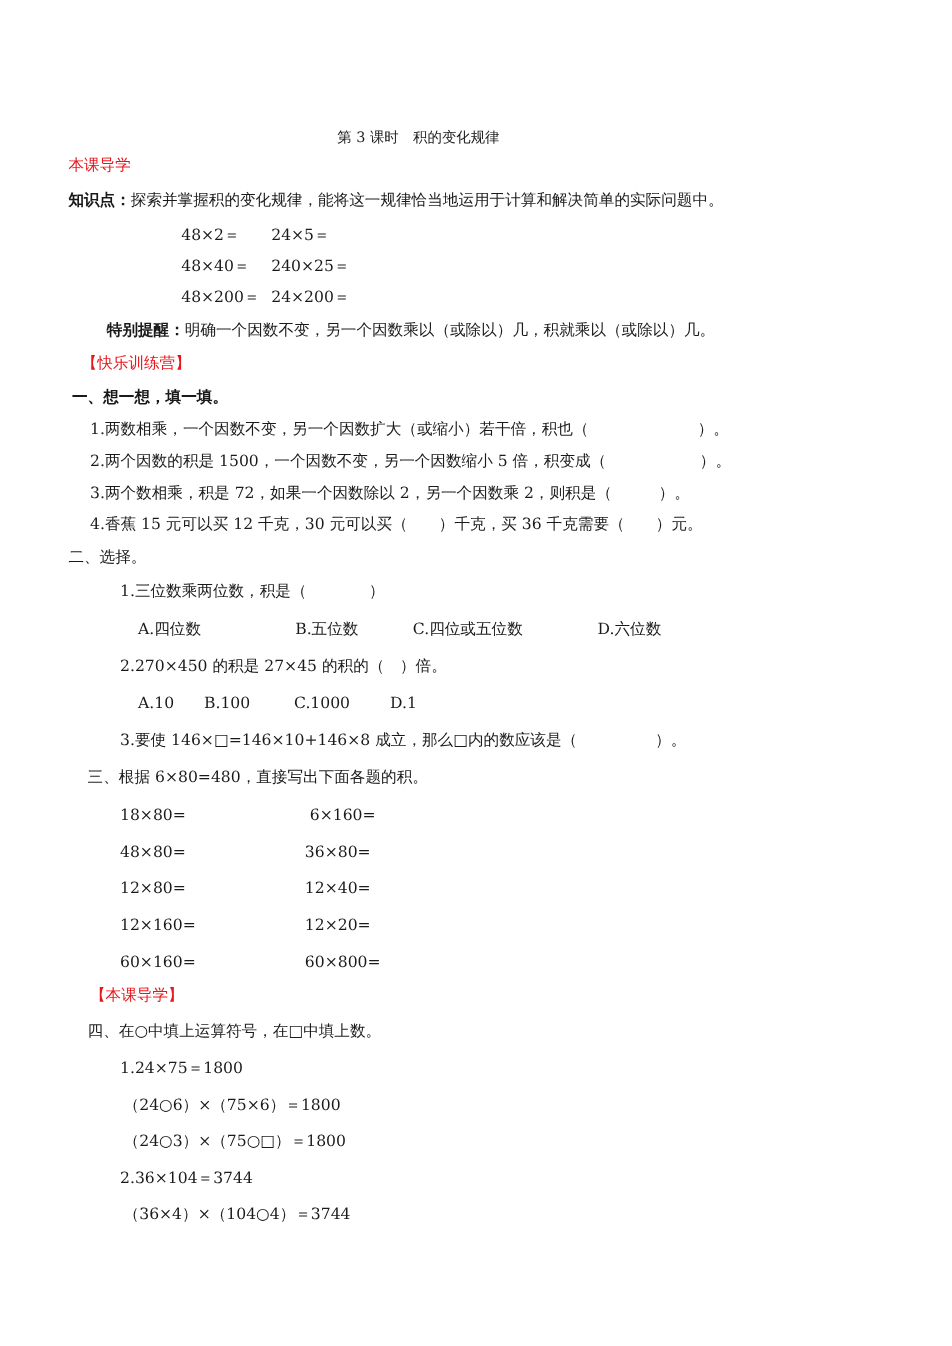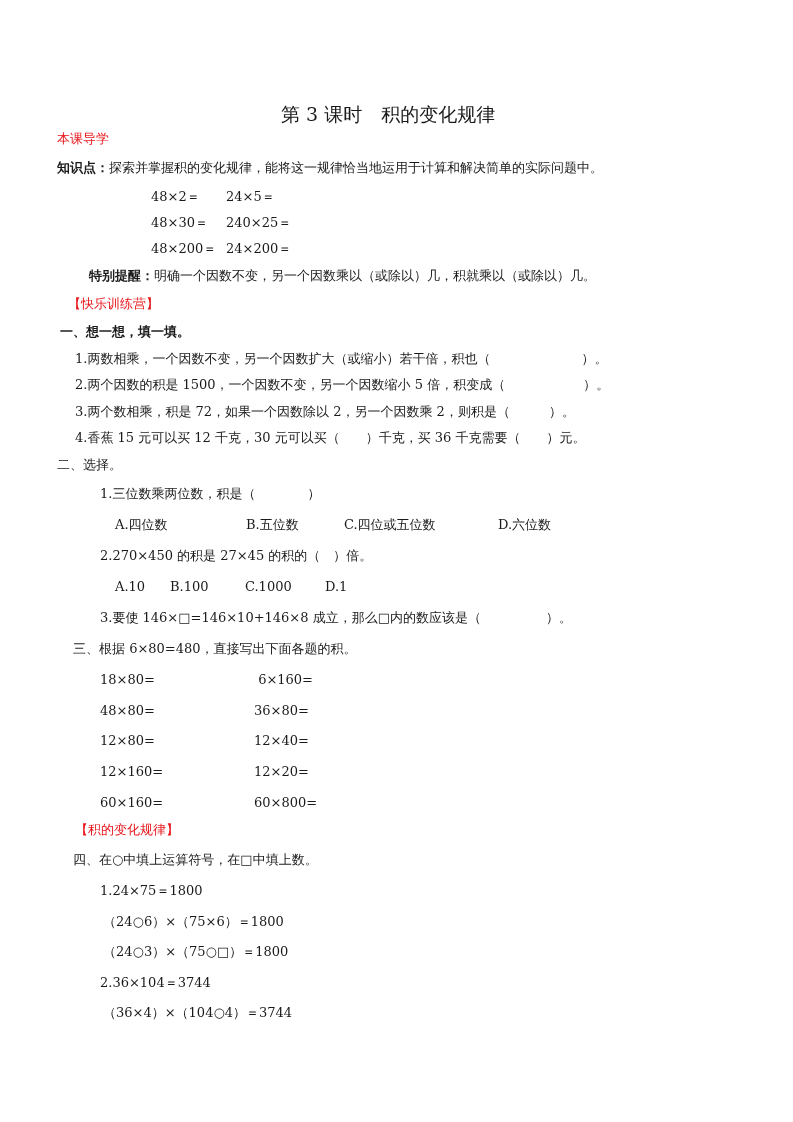--- a/index.html
+++ b/index.html
@@ -1,37 +1,37 @@
 <!DOCTYPE html>
 <html><head>
 <meta charset="utf-8">
 <style>
   html, body { margin: 0; padding: 0; background: #ffffff; }
   body { width: 793px; height: 1122px; position: relative; overflow: hidden;
          font-family: "DejaVu Serif", "Liberation Serif", serif; color: #1a1a1a; }
   .line { position: absolute; font-size: 13px; line-height: 16px; white-space: pre; }
-  .title { left: 281px; top: 106px; font-size: 19px; }
+  .title { left: 281px; top: 106px; font-size: 12px; }
   .red { color: #e8161b; font-weight: normal; font-family: "DejaVu Sans", "Liberation Sans", sans-serif; }
   .bold { font-weight: bold; font-family: "DejaVu Sans", "Liberation Sans", sans-serif; }
   .c1 { left: 114px; margin-left: 37px; }
   .c2 { left: 226px; }
   .opt { position: absolute; font-size: 13px; line-height: 16px; white-space: pre; }
 </style>
 </head>
 <body>
 
 <div class="line title">第 3 课时　积的变化规律</div>
 
 <div class="line red" style="left:57px; top:131px;">本课导学</div>
 
 <div class="line" style="left:57px; top:160px;"><span class="bold">知识点：</span><span>探索并掌握积的变化规律，能将这一规律恰当地运用于计算和解决简单的实际问题中。</span></div>
 
 <div class="line c1" style="top:189px;">48×2＝</div>
 <div class="line c2" style="top:189px;">24×5＝</div>
-<div class="line c1" style="top:215px;">48×30＝</div>
+<div class="line c1" style="top:215px;">48×40＝</div>
 <div class="line c2" style="top:215px;">240×25＝</div>
 <div class="line c1" style="top:241px;">48×200＝</div>
 <div class="line c2" style="top:241px;">24×200＝</div>
 
 <div class="line" style="left:57px; top:268px;margin-left:32px;"><span class="bold">特别提醒：</span><span>明确一个因数不变，另一个因数乘以（或除以）几，积就乘以（或除以）几。</span></div>
 
 <div class="line red" style="left:57px; top:296px;margin-left:11px;">【快乐训练营】</div>
 
 <div class="line" style="left:60px; top:324px;font-weight:bold;">一、想一想，填一填。</div>
 <div class="line" style="left:75px; top:351px;">1.两数相乘，一个因数不变，另一个因数扩大（或缩小）若干倍，积也（　　　　　　　）。</div>
@@ -59,20 +59,20 @@
 <div class="line" style="left:254px; top:672px;"> 6×160=</div>
 <div class="line" style="left:100px; top:703px;">48×80=</div>
 <div class="line" style="left:254px; top:703px;">36×80=</div>
 <div class="line" style="left:100px; top:733px;">12×80=</div>
 <div class="line" style="left:254px; top:733px;">12×40=</div>
 <div class="line" style="left:100px; top:764px;">12×160=</div>
 <div class="line" style="left:254px; top:764px;">12×20=</div>
 <div class="line" style="left:100px; top:795px;">60×160=</div>
 <div class="line" style="left:254px; top:795px;">60×800=</div>
 
-<div class="line red" style="left:75px; top:822px;">【积的变化规律】</div>
+<div class="line red" style="left:75px; top:822px;">【本课导学】</div>
 
 <div class="line" style="left:73px; top:852px;">四、在○中填上运算符号，在□中填上数。</div>
 <div class="line" style="left:100px; top:883px;">1.24×75＝1800</div>
 <div class="line" style="left:103px; top:914px;">（24○6）×（75×6）＝1800</div>
 <div class="line" style="left:103px; top:944px;">（24○3）×（75○□）＝1800</div>
 <div class="line" style="left:100px; top:975px;">2.36×104＝3744</div>
 <div class="line" style="left:103px; top:1005px;">（36×4）×（104○4）＝3744</div>
 
 </body></html>

